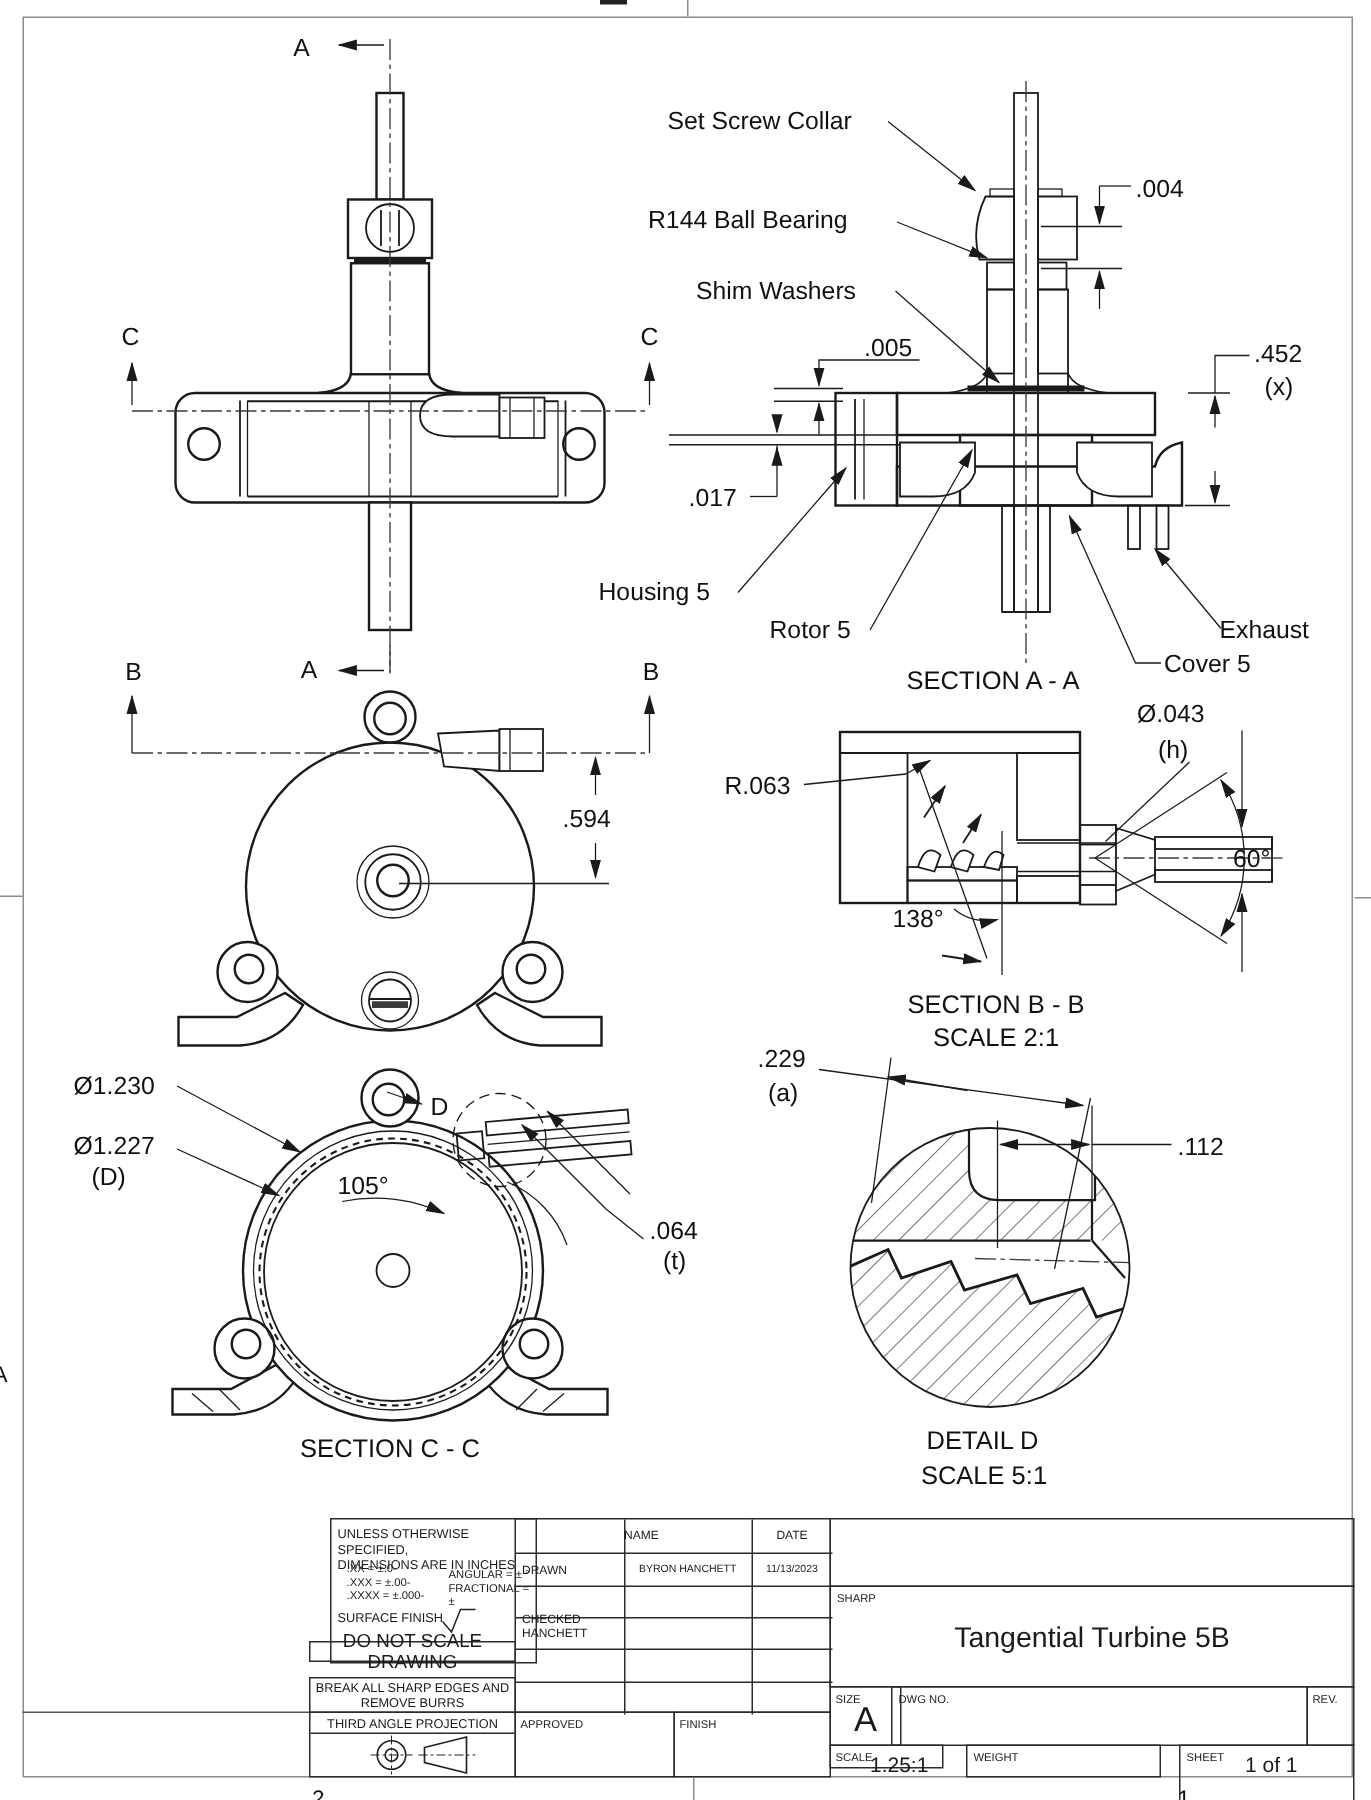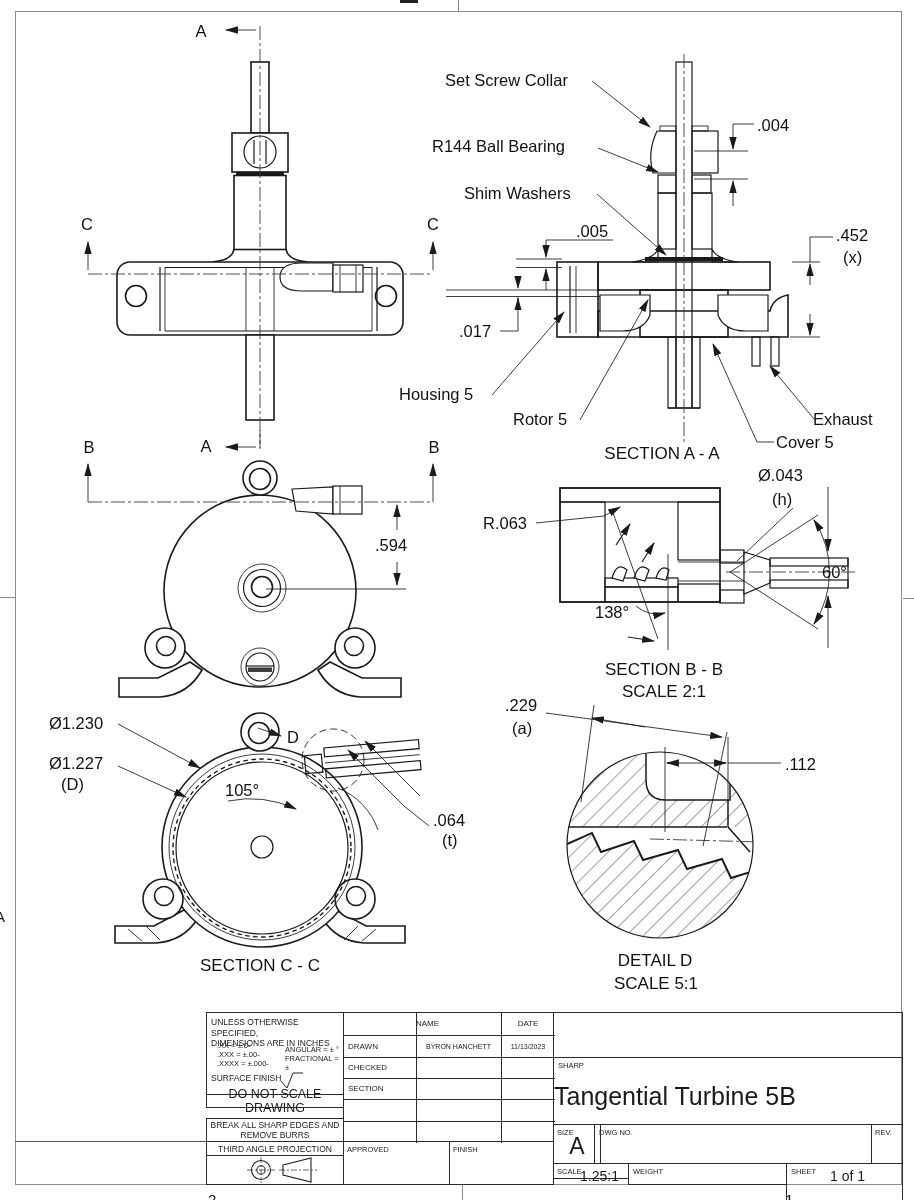--- a/index.html
+++ b/index.html
@@ -327,21 +327,21 @@
       <line x1="667" y1="763" x2="726" y2="763" class="tn"></line>
       <line x1="728" y1="763" x2="781" y2="763" class="tn"></line>
       <text x="785" y="770" class="dim">.112</text>
       <text x="655" y="966" class="ttl" text-anchor="middle">DETAIL D</text>
       <text x="656" y="989" class="ttl" text-anchor="middle">SCALE 5:1</text>
     </g>
   </svg>
 
   <div>
 
-    <div class="tb-box" style="left:206px;top:1012px;width:138px;height:83px">
+    <div class="tb-box" style="left:220px;top:1012px;width:138px;height:97px">
       <div class="tb-note" style="position:absolute;left:4px;top:4px">
         <span>UNLESS OTHERWISE SPECIFIED,</span><br>
         <span>DIMENSIONS ARE IN INCHES</span>
       </div>
       <div style="position:absolute;left:10px;top:28px;font-size:7.5px;line-height:9px">
         <div>.XX = ±.0-</div>
         <div>.XXX = ±.00-</div>
         <div>.XXXX = ±.000-</div>
       </div>
       <div style="position:absolute;left:78px;top:32px;font-size:7.5px;line-height:9px">
@@ -384,51 +384,51 @@
       <div style="position:absolute;left:0;top:22px;width:211px;height:1px;background:#2b2b2b"></div>
       <div style="position:absolute;left:0;top:44px;width:211px;height:1px;background:#2b2b2b"></div>
       <div style="position:absolute;left:0;top:65px;width:211px;height:1px;background:#2b2b2b"></div>
       <div style="position:absolute;left:0;top:86px;width:211px;height:1px;background:#2b2b2b"></div>
       <div style="position:absolute;left:0;top:108px;width:211px;height:1px;background:#2b2b2b"></div>
       <div class="tb-val" style="position:absolute;left:72px;top:6px;width:85px;text-align:left">NAME</div>
       <div class="tb-val" style="position:absolute;left:157px;top:6px;width:54px;text-align:center">DATE</div>
       <div class="tb-val" style="position:absolute;left:4px;top:29px">DRAWN</div>
       <div style="position:absolute;left:72px;top:30px;width:85px;text-align:center;font-size:7px">BYRON HANCHETT</div>
       <div style="position:absolute;left:157px;top:30px;width:54px;text-align:center;font-size:7px">11/13/2023</div>
-      <div class="tb-val" style="position:absolute;left:4px;top:50px">CHECKED</div>
-      <div class="tb-val" style="position:absolute;left:4px;top:71px">SECTION</div>
+      <div class="tb-val" style="position:absolute;left:4px;top:62px">CHECKED</div>
+      <div class="tb-val" style="position:absolute;left:4px;top:71px">HANCHETT</div>
     </div>
 
     <div class="tb-box" style="left:343px;top:1141px;width:107px;height:44px">
       <div class="tb-small" style="left:3px;top:3px">APPROVED</div>
     </div>
     <div class="tb-box" style="left:449px;top:1141px;width:105px;height:44px">
       <div class="tb-small" style="left:3px;top:3px">FINISH</div>
     </div>
 
     <div class="tb-box" style="left:553px;top:1012px;width:350px;height:46px"></div>
     <div class="tb-box" style="left:553px;top:1057px;width:350px;height:68px">
       <div class="tb-small" style="left:4px;top:3px">SHARP</div>
-      <div style="position:absolute;left:0;top:24px;width:100%;text-align:left;font-size:25px">Tangential Turbine 5B</div>
+      <div style="position:absolute;left:0;top:24px;width:100%;text-align:center;font-size:19px">Tangential Turbine 5B</div>
     </div>
     <div class="tb-box" style="left:553px;top:1124px;width:48px;height:40px">
       <div class="tb-small" style="left:3px;top:3px">SIZE</div>
       <div style="position:absolute;left:0;top:8px;width:100%;text-align:center;font-size:23px">A</div>
     </div>
     <div class="tb-box" style="left:594px;top:1124px;width:278px;height:40px">
       <div class="tb-small" style="left:4px;top:3px">DWG NO.</div>
     </div>
     <div class="tb-box" style="left:871px;top:1124px;width:32px;height:40px">
       <div class="tb-small" style="left:3px;top:3px">REV.</div>
     </div>
     <div class="tb-box" style="left:553px;top:1163px;width:76px;height:16px">
       <div class="tb-small" style="left:3px;top:3px">SCALE</div>
       <div style="position:absolute;left:26px;top:4px;font-size:14px">1.25:1</div>
     </div>
-    <div class="tb-box" style="left:628px;top:1163px;width:159px;height:22px">
+    <div class="tb-box" style="left:644px;top:1163px;width:130px;height:22px">
       <div class="tb-small" style="left:4px;top:3px">WEIGHT</div>
     </div>
     <div class="tb-box" style="left:786px;top:1163px;width:117px;height:38px">
       <div class="tb-small" style="left:4px;top:3px">SHEET</div>
       <div style="position:absolute;left:43px;top:4px;font-size:14px">1 of 1</div>
     </div>
   </div>
 
 </div>
 

